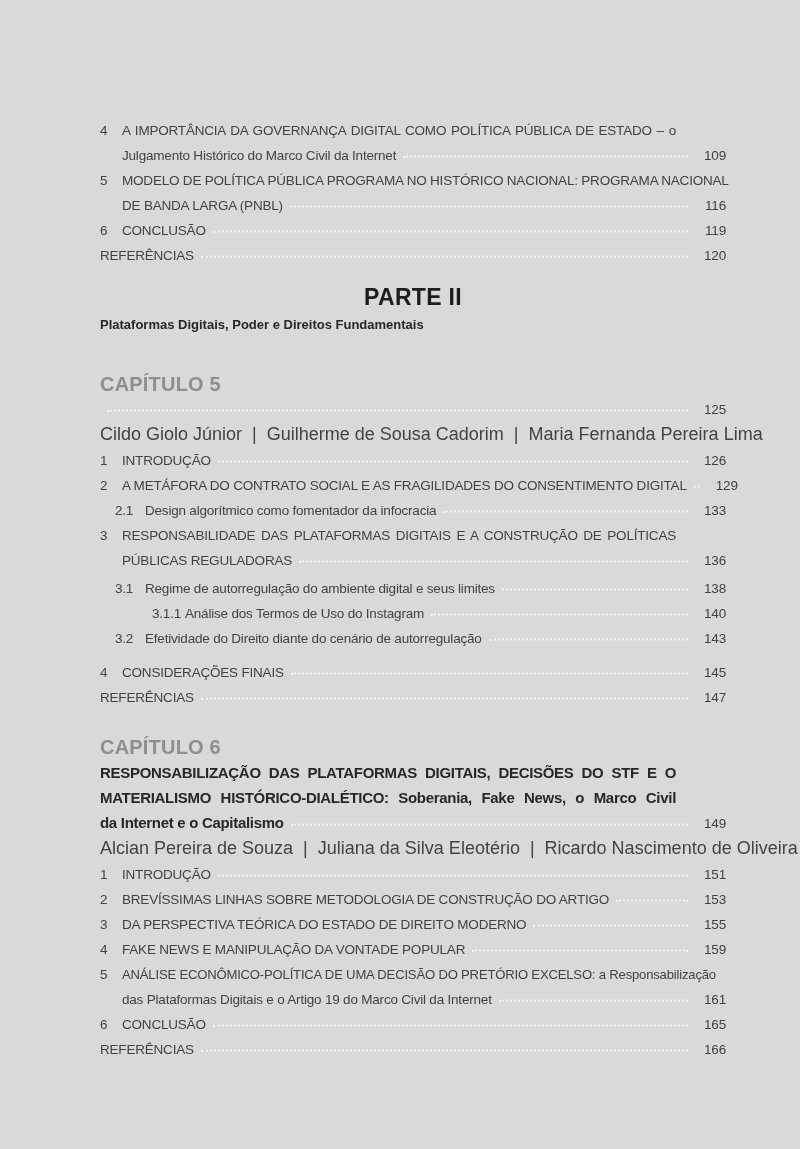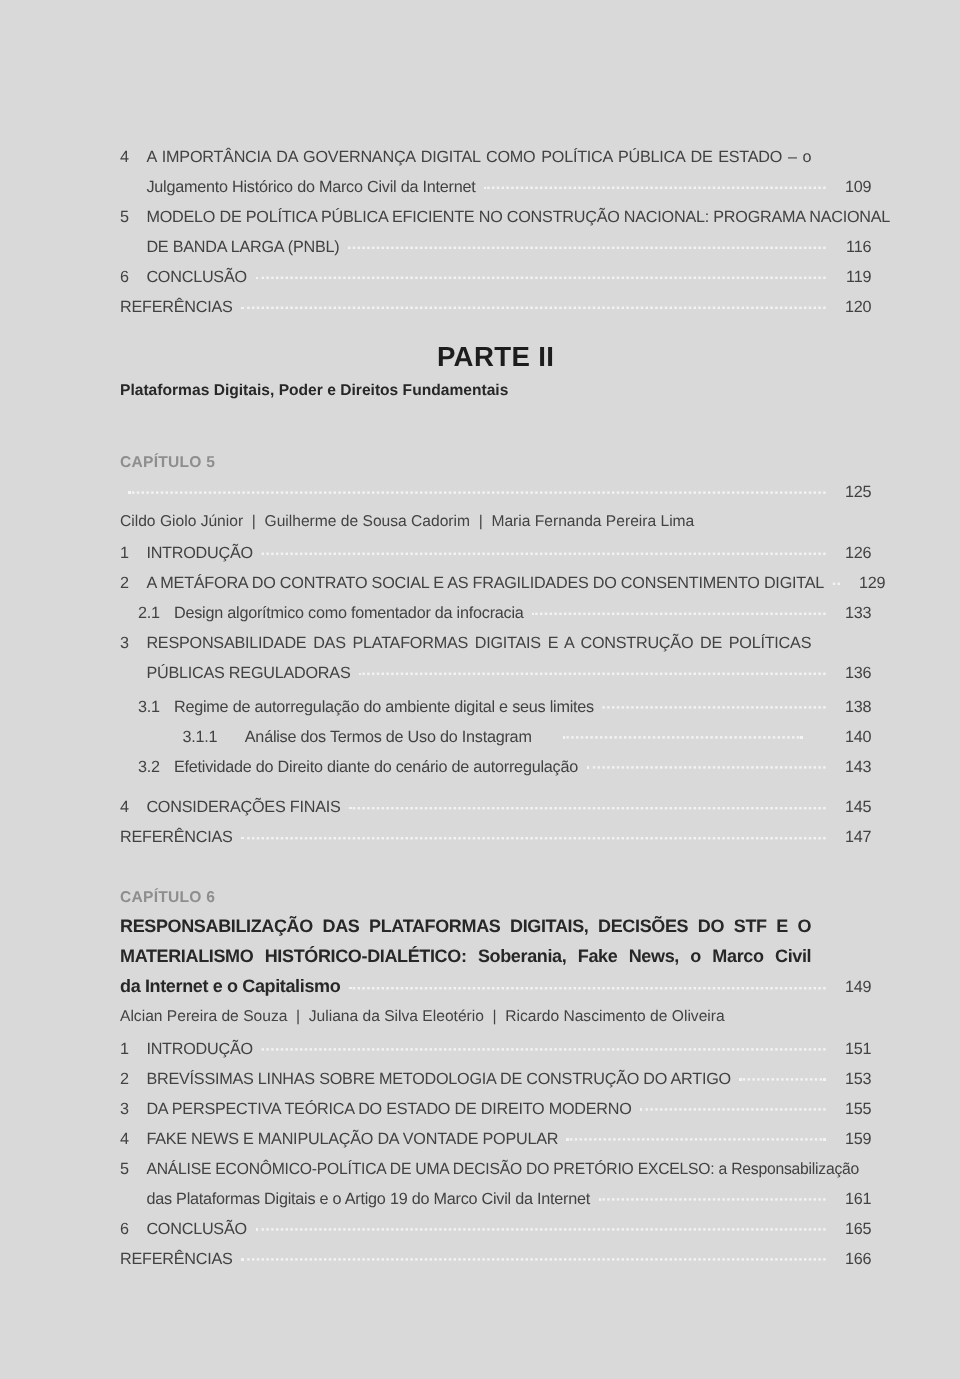--- a/index.html
+++ b/index.html
@@ -9,47 +9,47 @@
   *{margin:0;padding:0;box-sizing:border-box;}
   html,body{width:800px;height:1149px;background:var(--bg);overflow:hidden;}
   body{font-family:"Liberation Sans","DejaVu Sans",sans-serif;color:var(--ink);}
   .page{width:800px;height:1149px;padding:118px 74px 0 100px;}
 
   
   .e{display:flex;align-items:baseline;font-size:13.5px;letter-spacing:-0.2px;
      line-height:25px;color:var(--ink);}
   .num{flex:0 0 22px;}
   .l2{margin-left:15px;} .l2 .num{flex:0 0 30px;}
-  .l3{margin-left:52px;gap:19px;} .l3 .num{flex:0 0 33px;}
+  .l3{margin-left:52px;} .l3 .num{flex:0 0 33px;}
   .lines{flex:1;min-width:0;}
   .jl{text-align:justify;text-align-last:justify;line-height:25px;}
   .nl{white-space:nowrap;line-height:25px;}
   .sq{transform:scaleX(0.97);transform-origin:0 100%;}
   .pad{padding-right:50px;}
   .ll{display:flex;align-items:baseline;line-height:25px;justify-content:space-between;}
   .t{white-space:nowrap;}
   .dots{flex:1 1 auto;min-width:6px;border-bottom:2px dotted var(--dots);
         margin:0 4px 0 7px;transform:translateY(-2.5px);}
   .pg{flex:0 0 34px;text-align:right;}
 
   
   .part-title{margin-top:14px;text-align:center;font-weight:bold;font-size:23px;
               line-height:30px;letter-spacing:0.3px;color:var(--part);}
   .part-sub{text-align:left;font-weight:bold;font-size:13px;line-height:26px;
             color:var(--title);}
 
   
   .chblock{margin-top:34px;}
   .chblock.second{margin-top:25px;}
-  .chlabel{font-weight:bold;font-size:13px;line-height:25px;letter-spacing:0.2px;
+  .chlabel{font-weight:bold;font-size:20px;line-height:25px;letter-spacing:0.2px;
            color:var(--muted);}
   .chtitle{font-weight:bold;font-size:15px;letter-spacing:-0.3px;color:var(--title);}
   .chtitle .jl,.chtitle .ll{line-height:25px;}
   .chtitle .pg{font-weight:normal;font-size:13.5px;letter-spacing:-0.2px;color:var(--ink);}
-  .authors{font-size:13px;line-height:24px;color:var(--authors);white-space:pre;}
+  .authors{font-size:18px;line-height:24px;color:var(--authors);white-space:pre;}
 
   .entries{margin-top:2px;}
   .gap-s{margin-top:3px;}
   .gap-m{margin-top:9px;}
 </style>
 </head>
 <body>
 
 <div class="page">
 
@@ -61,21 +61,21 @@
         <div class="ll">
           <span class="t">Julgamento Histórico do Marco Civil da Internet</span>
           <span class="dots"></span>
           <span class="pg">109</span>
         </div>
       </div>
     </div>
     <div class="e">
       <span class="num">5</span>
       <div class="lines">
-        <div class="nl">MODELO DE POLÍTICA PÚBLICA EFICIENTE NO CONSTRUÇÃO NACIONAL: PROGRAMA NACIONAL</div>
+        <div class="nl">MODELO DE POLÍTICA PÚBLICA PROGRAMA NO HISTÓRICO NACIONAL: PROGRAMA NACIONAL</div>
         <div class="ll">
           <span class="t">DE BANDA LARGA (PNBL)</span>
           <span class="dots"></span>
           <span class="pg">116</span>
         </div>
       </div>
     </div>
     <div class="e">
       <span class="num">6</span>
       <span class="t">CONCLUSÃO</span>

